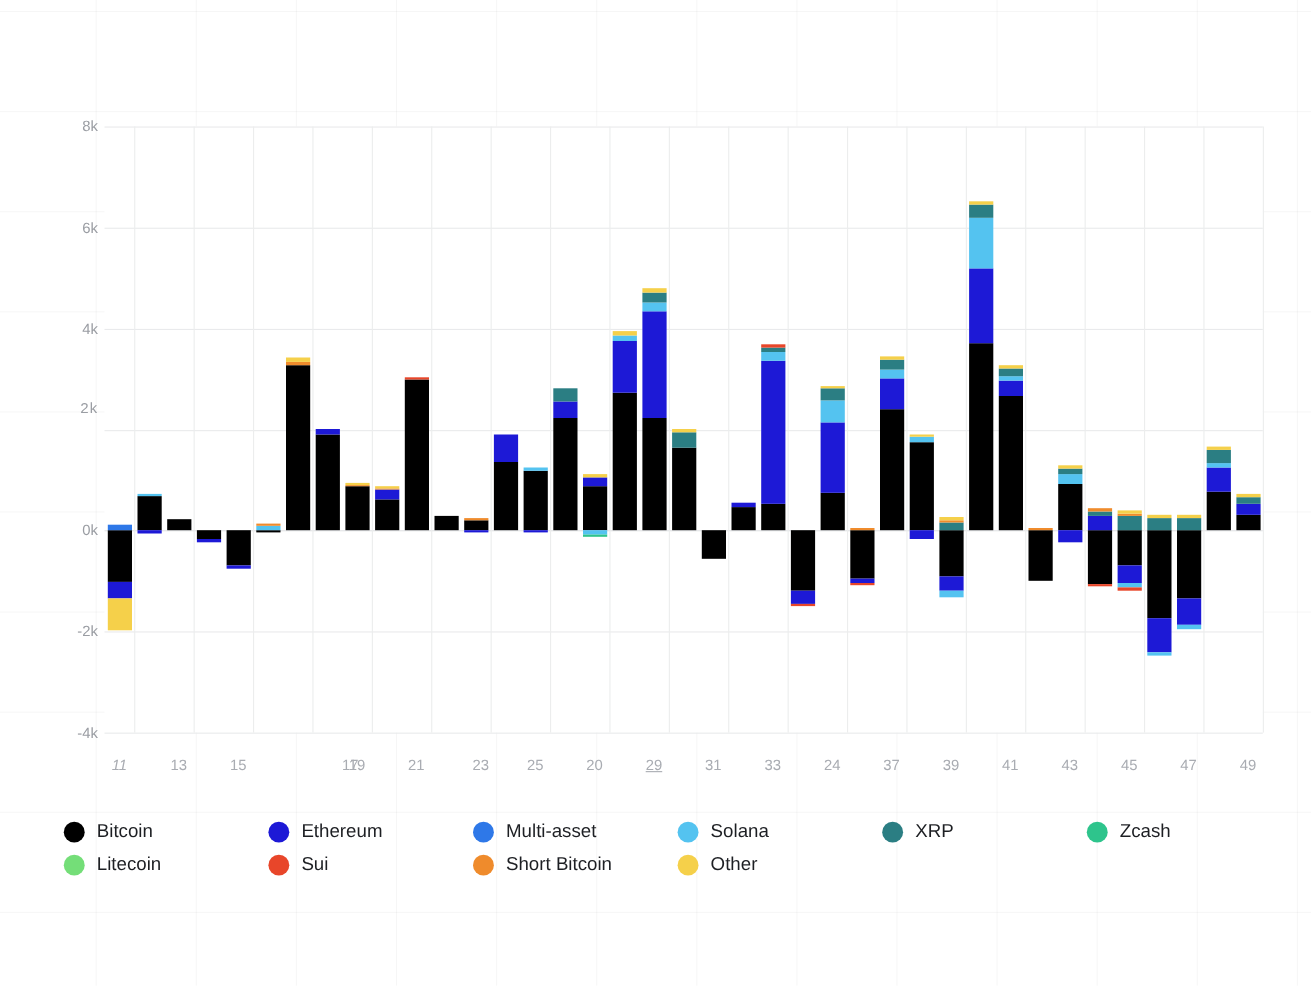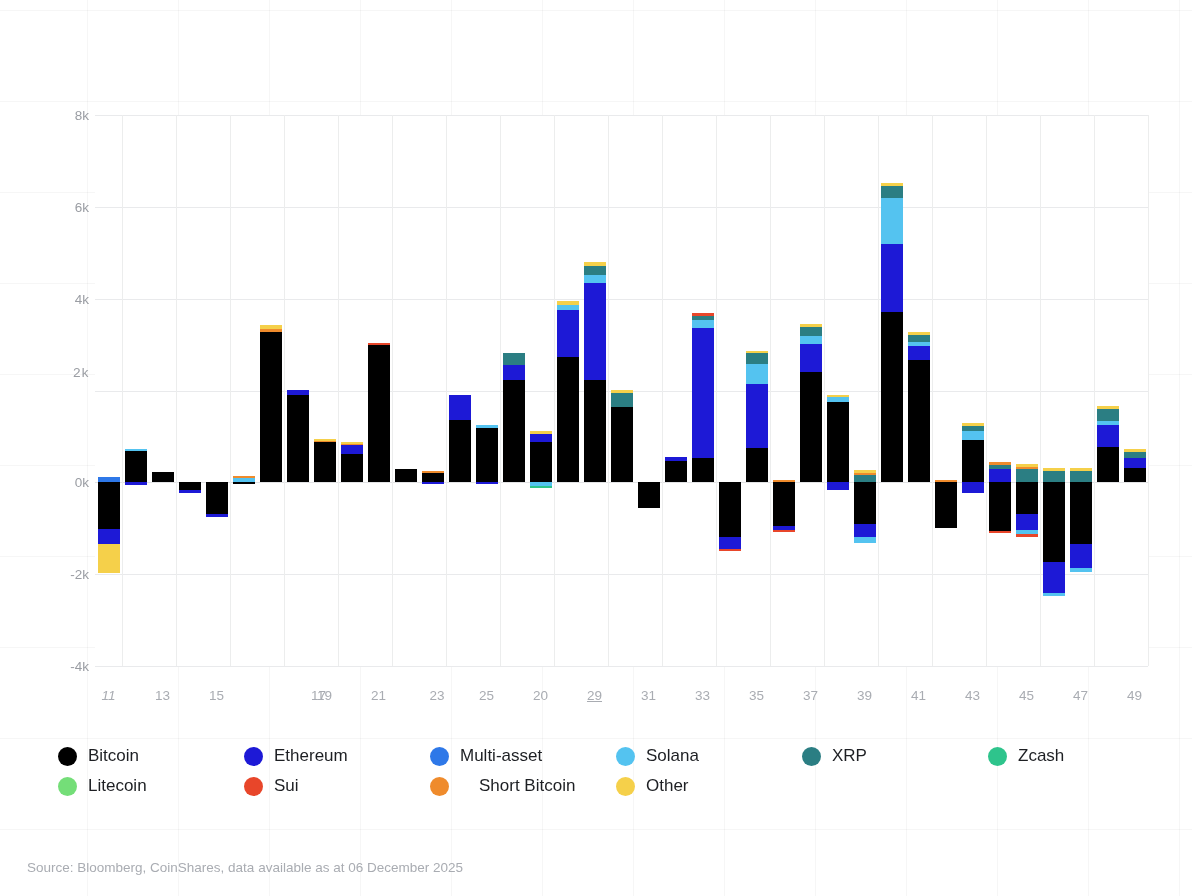--- a/index.html
+++ b/index.html
@@ -350,21 +350,21 @@
       <div class="xtick" style="left: 216.5px;">15</div>
       <div class="xtick" style="left: 270.5px; margin-left: 48px;">17</div>
       <div class="xtick" style="left: 324.5px;">19</div>
       <div class="xtick" style="left: 378.5px;">21</div>
       <div class="xtick" style="left: 437px;">23</div>
       <div class="xtick" style="left: 486.5px;">25</div>
       <div class="xtick" style="left: 540.5px;">20</div>
       <div class="xtick" style="left: 594.5px; text-decoration: underline;">29</div>
       <div class="xtick" style="left: 648.5px;">31</div>
       <div class="xtick" style="left: 702.5px;">33</div>
-      <div class="xtick" style="left: 756.5px;">35</div>
+      <div class="xtick" style="left: 756.5px;">24</div>
       <div class="xtick" style="left: 810.5px;">37</div>
       <div class="xtick" style="left: 864.5px;">39</div>
       <div class="xtick" style="left: 918.5px;">41</div>
       <div class="xtick" style="left: 972.5px;">43</div>
       <div class="xtick" style="left: 1026.5px;">45</div>
       <div class="xtick" style="left: 1080.5px;">47</div>
       <div class="xtick" style="left: 1134.5px;">49</div>
     </div>
 
   <div id="legend">
@@ -396,26 +396,25 @@
       </div>
       <div class="legend-row" style="position: relative; height: 30px;">
         <div class="legend-item" style="position: absolute; left: 0px; top: 0px; height: 30px;">
           <span class="legend-dot" style="background: rgb(116, 222, 120);"></span>
           <span class="legend-label">Litecoin</span>
         </div>
         <div class="legend-item" style="position: absolute; left: 186px; top: 0px; height: 30px;">
           <span class="legend-dot" style="background: rgb(232, 70, 42);"></span>
           <span class="legend-label">Sui</span>
         </div>
-        <div class="legend-item" style="position: absolute; left: 372px; top: 0px; height: 30px; gap: 19px;">
+        <div class="legend-item" style="position: absolute; left: 372px; top: 0px; height: 30px;">
           <span class="legend-dot" style="background: rgb(239, 139, 44);"></span>
           <span class="legend-label">Short Bitcoin</span>
         </div>
         <div class="legend-item" style="position: absolute; left: 558px; top: 0px; height: 30px;">
           <span class="legend-dot" style="background: rgb(245, 208, 74);"></span>
           <span class="legend-label">Other</span>
         </div>
       </div>
     </div>
 
-  <div id="source">Source: Bloomberg, CoinShares, data available as at 06 December 2025</div>
 
 </div>
 
 </body></html>

